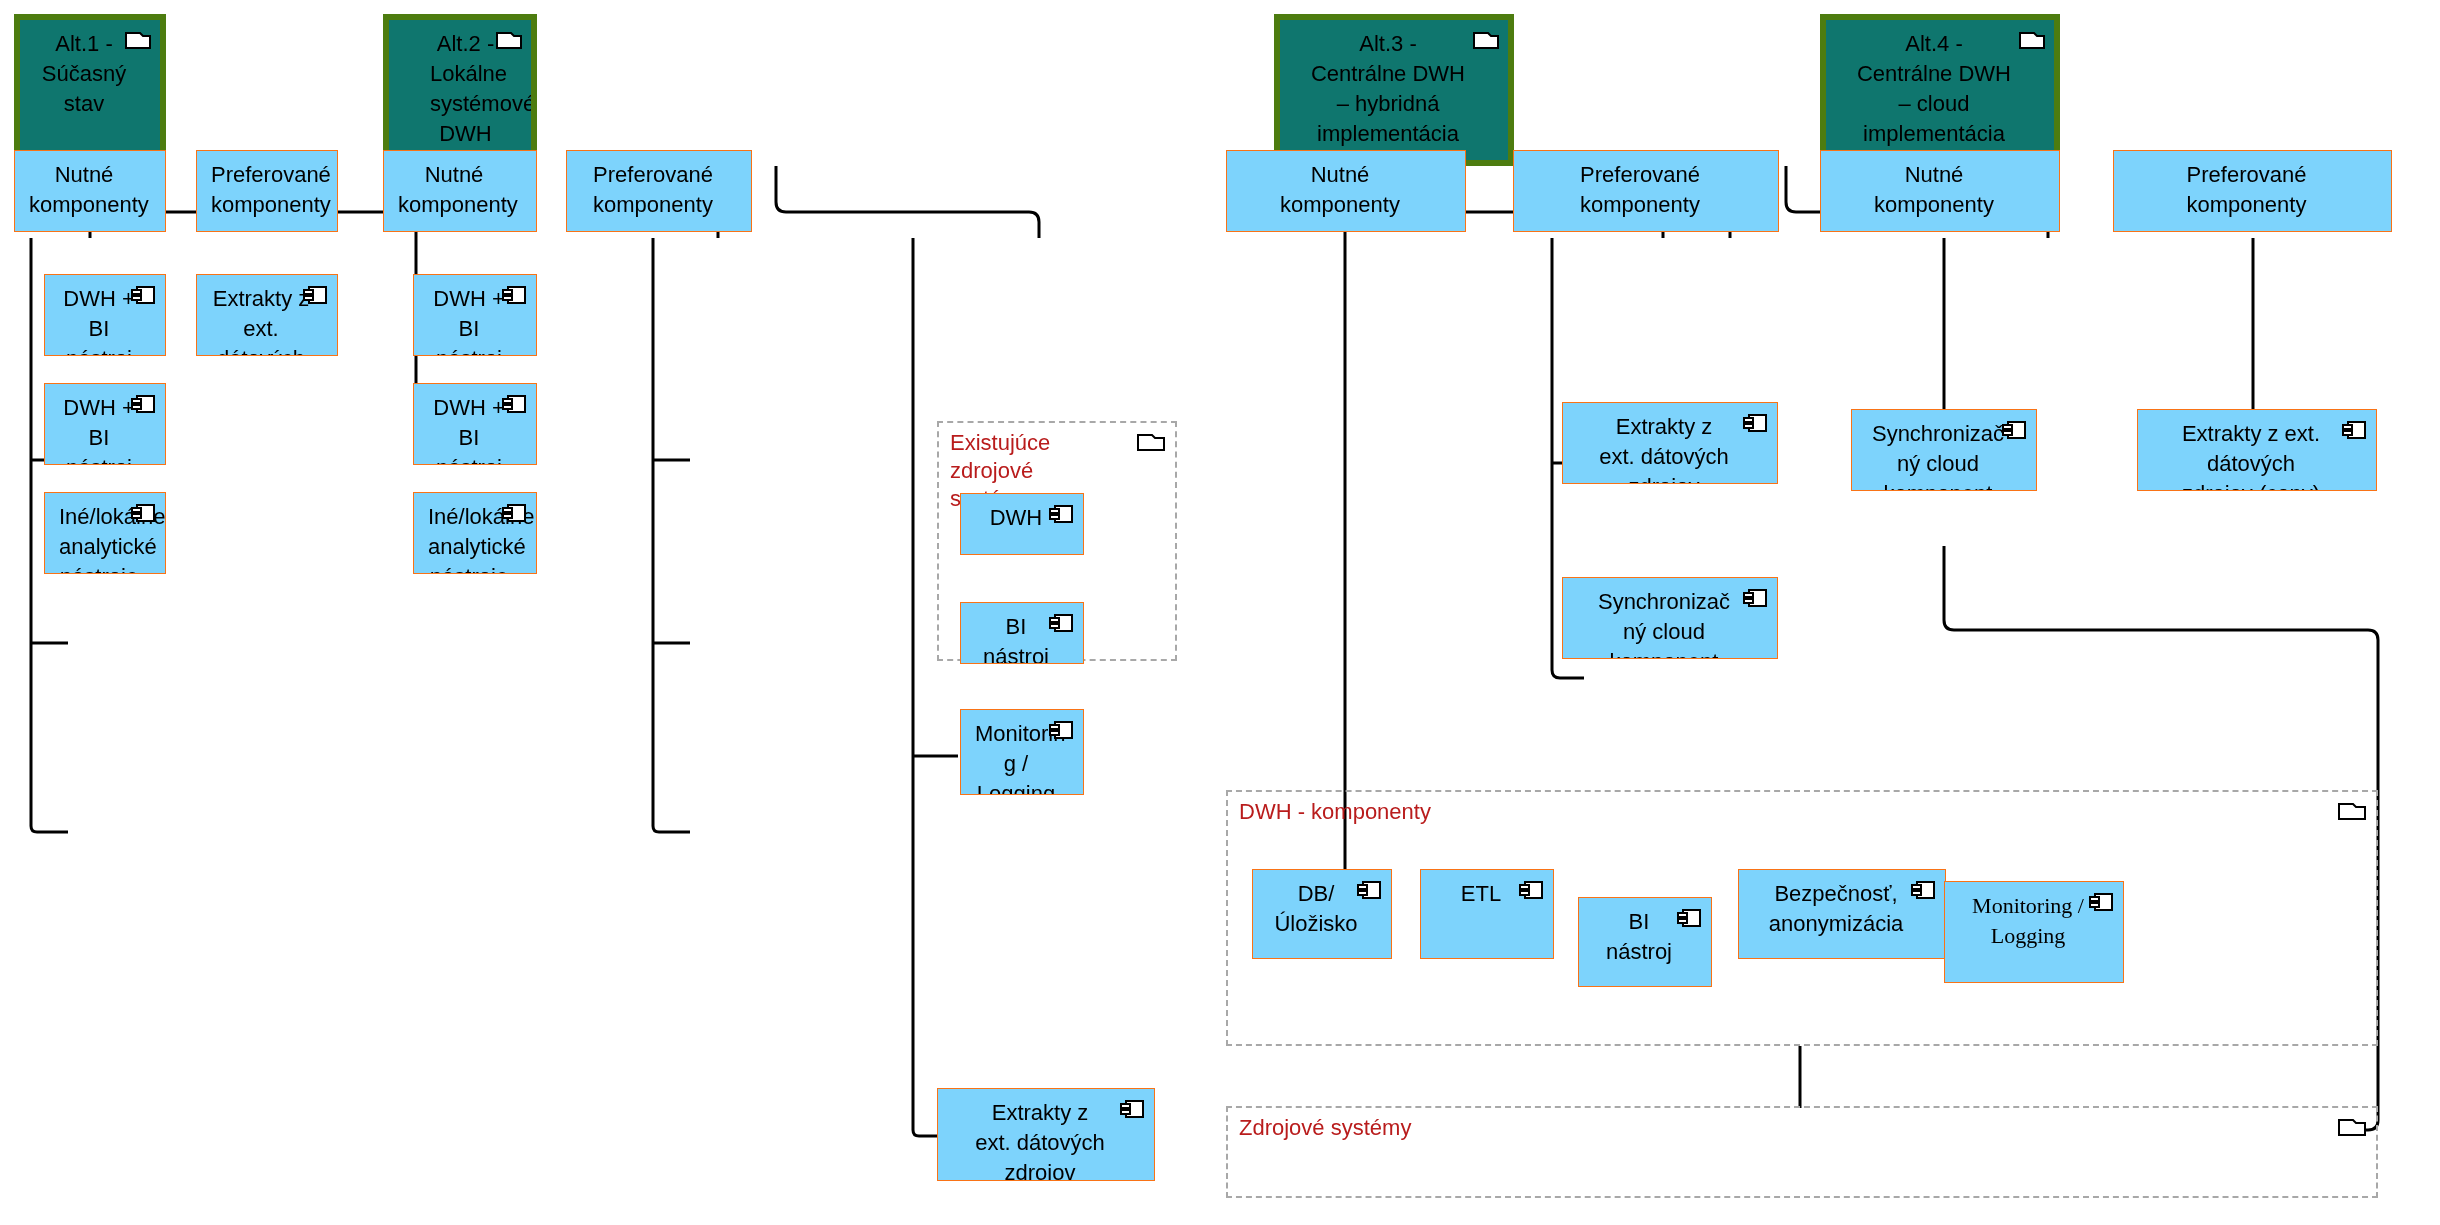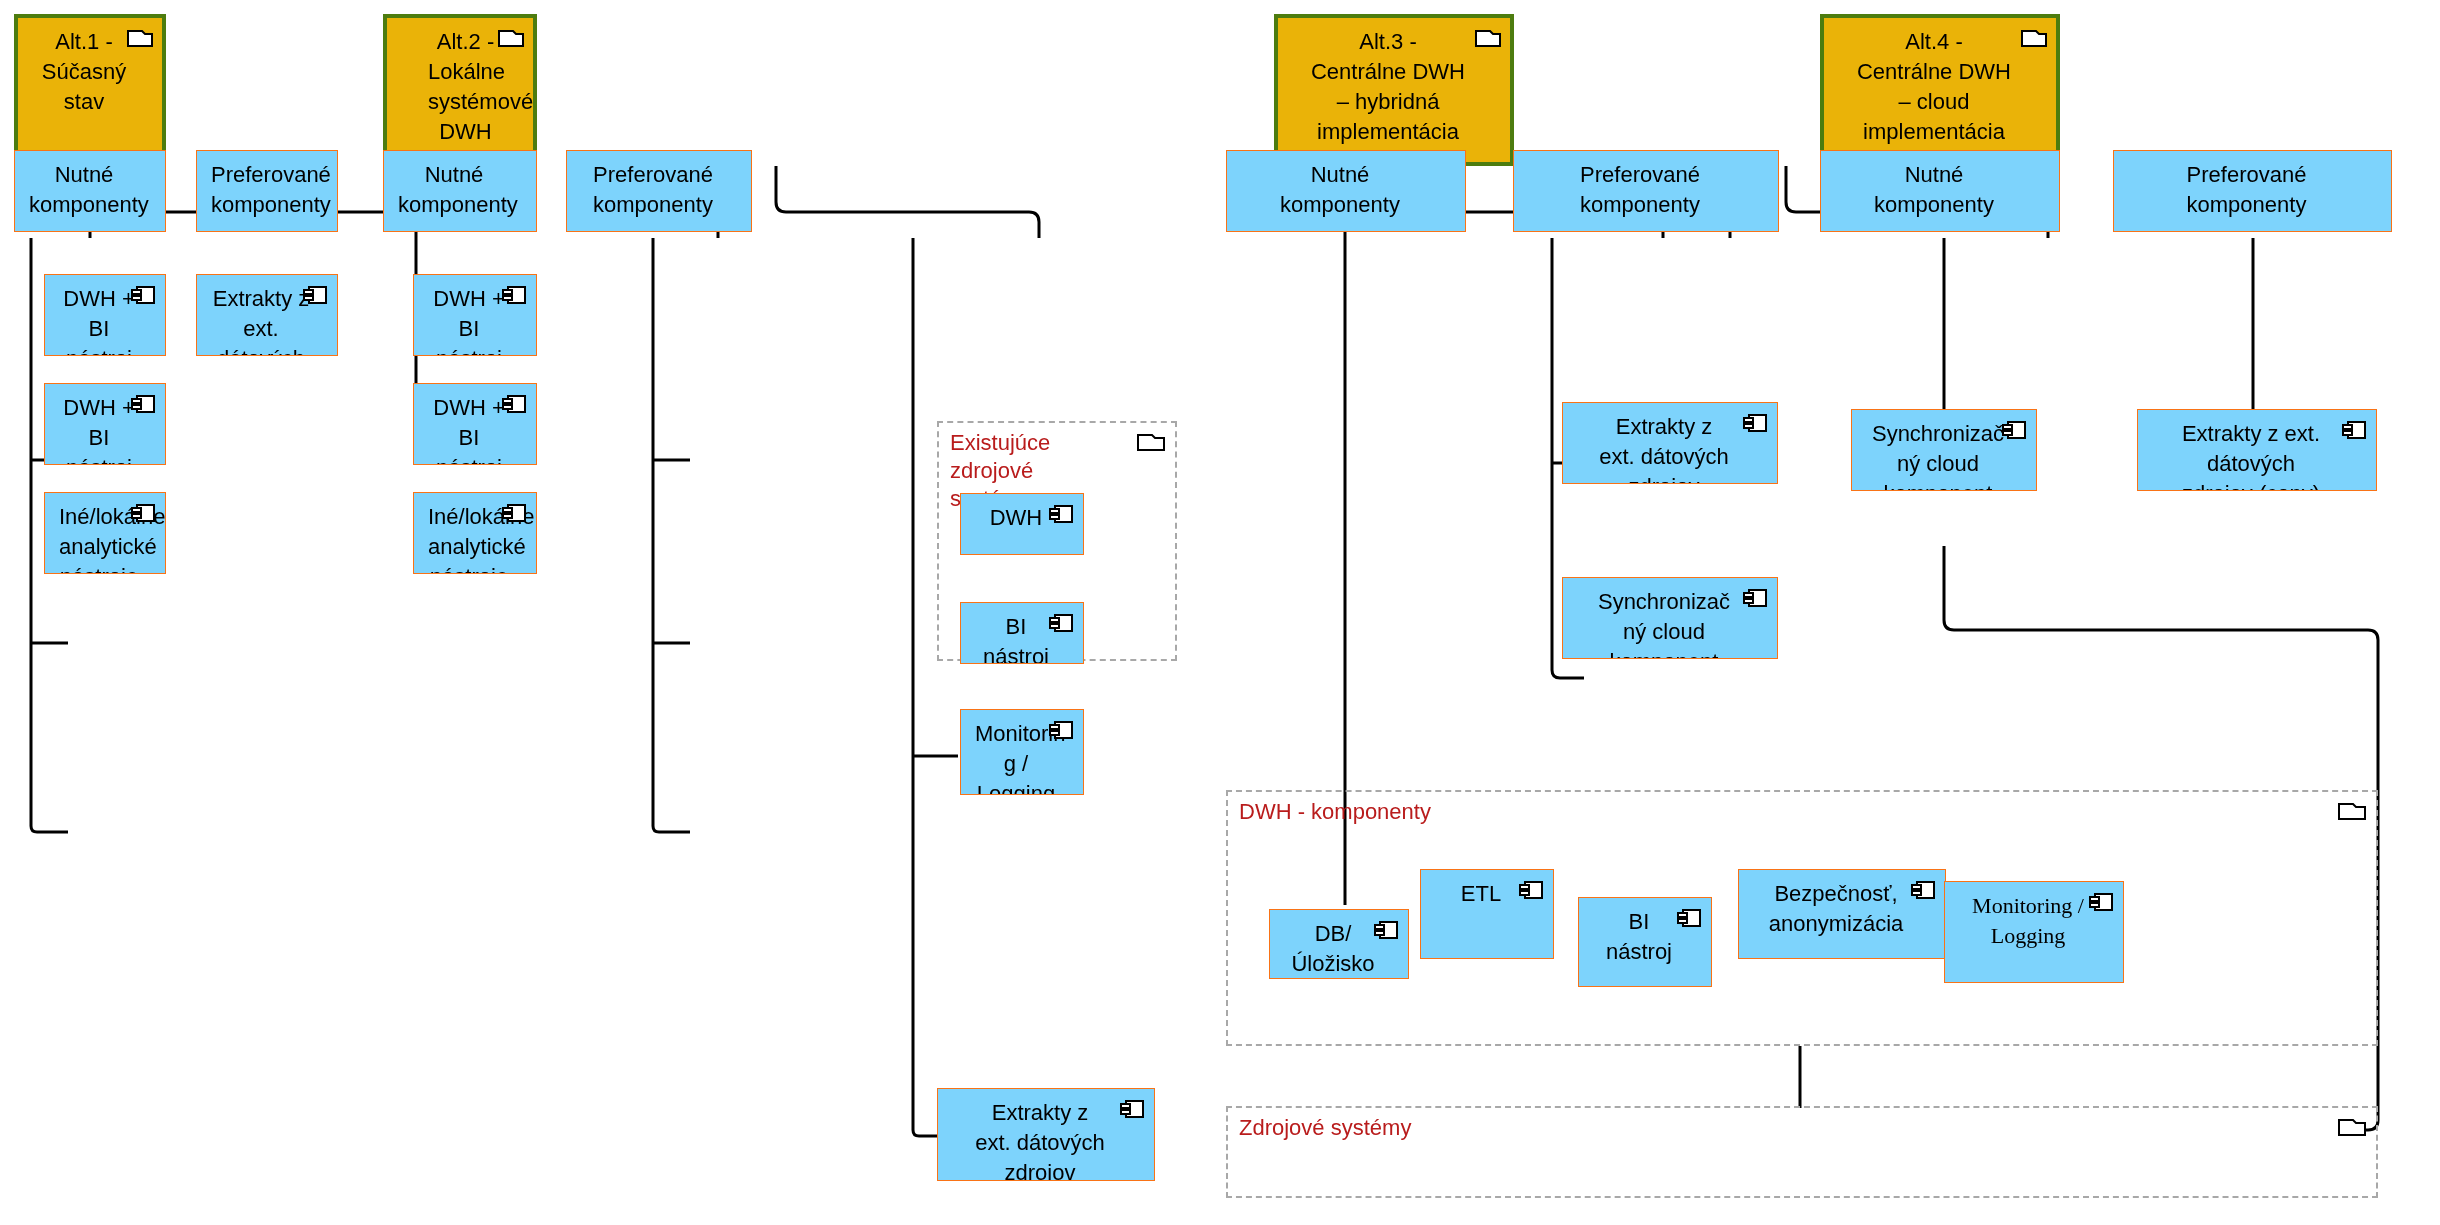--- a/index.html
+++ b/index.html
@@ -2,21 +2,21 @@
 <html><head>
 <meta charset="utf-8">
 <style>
   html,body{margin:0;padding:0;background:#ffffff;}
   body{width:2440px;height:1225px;font-family:"Liberation Sans",sans-serif;-webkit-font-smoothing:antialiased;}
   #canvas{position:relative;width:2440px;height:1225px;overflow:hidden;}
   #wires{position:absolute;left:0;top:0;width:2440px;height:1225px;pointer-events:none;}
 
   .node{position:absolute;box-sizing:border-box;border:1px solid #f97316;background:#7dd3fc;
         display:flex;align-items:flex-start;justify-content:center;overflow:hidden;}
-  .node.yellow{background:#eab308;border:4px solid #4d7c0f;}
+  .node.yellow{background:#0f766e;border:6px solid #4d7c0f;}
   .node .cap{display:block;width:100%;text-align:center;padding:9px 26px 0 14px;
         font-size:22px;line-height:30px;color:#000;box-sizing:border-box;white-space:pre-line;}
   .node.yellow .cap{padding:9px 30px 0 18px;}
 
   
   .badge{position:absolute;top:10px;right:9px;width:26px;height:20px;}
   .badge svg{display:block;}
 
   
   .group{position:absolute;box-sizing:border-box;border:2px dashed #a8a8a8;background:transparent;}
@@ -344,21 +344,21 @@
   </div>
 
   <div class="group" style="left:1226px;top:790px;width:1152px;height:256px;">
     <span class="gtitle">DWH - komponenty</span>
     <span class="gbadge">
       <svg viewBox="0 0 28 21" width="28" height="21">
           <path d="M1 3 h14 l3 3 h9 v12 h-26 z" fill="#ffffff" stroke="#000" stroke-width="2"></path>
         </svg>
     </span>
 
-    <div class="node" style="left:41px;top:77px;width:140px;height:70px;margin-top:40px;">
+    <div class="node" style="left:24px;top:77px;width:140px;height:90px;">
       <span class="cap">DB/Úložisko</span>
       <span class="badge">
         <svg viewBox="0 0 26 20" width="26" height="20">
             <rect x="7" y="2" width="17" height="16" fill="#fff" stroke="#000" stroke-width="2"></rect>
             <rect x="2" y="5" width="9" height="4" fill="#fff" stroke="#000" stroke-width="2"></rect>
             <rect x="2" y="11" width="9" height="4" fill="#fff" stroke="#000" stroke-width="2"></rect>
           </svg>
       </span>
     </div>
     <div class="node" style="left:192px;top:77px;width:134px;height:90px;">

